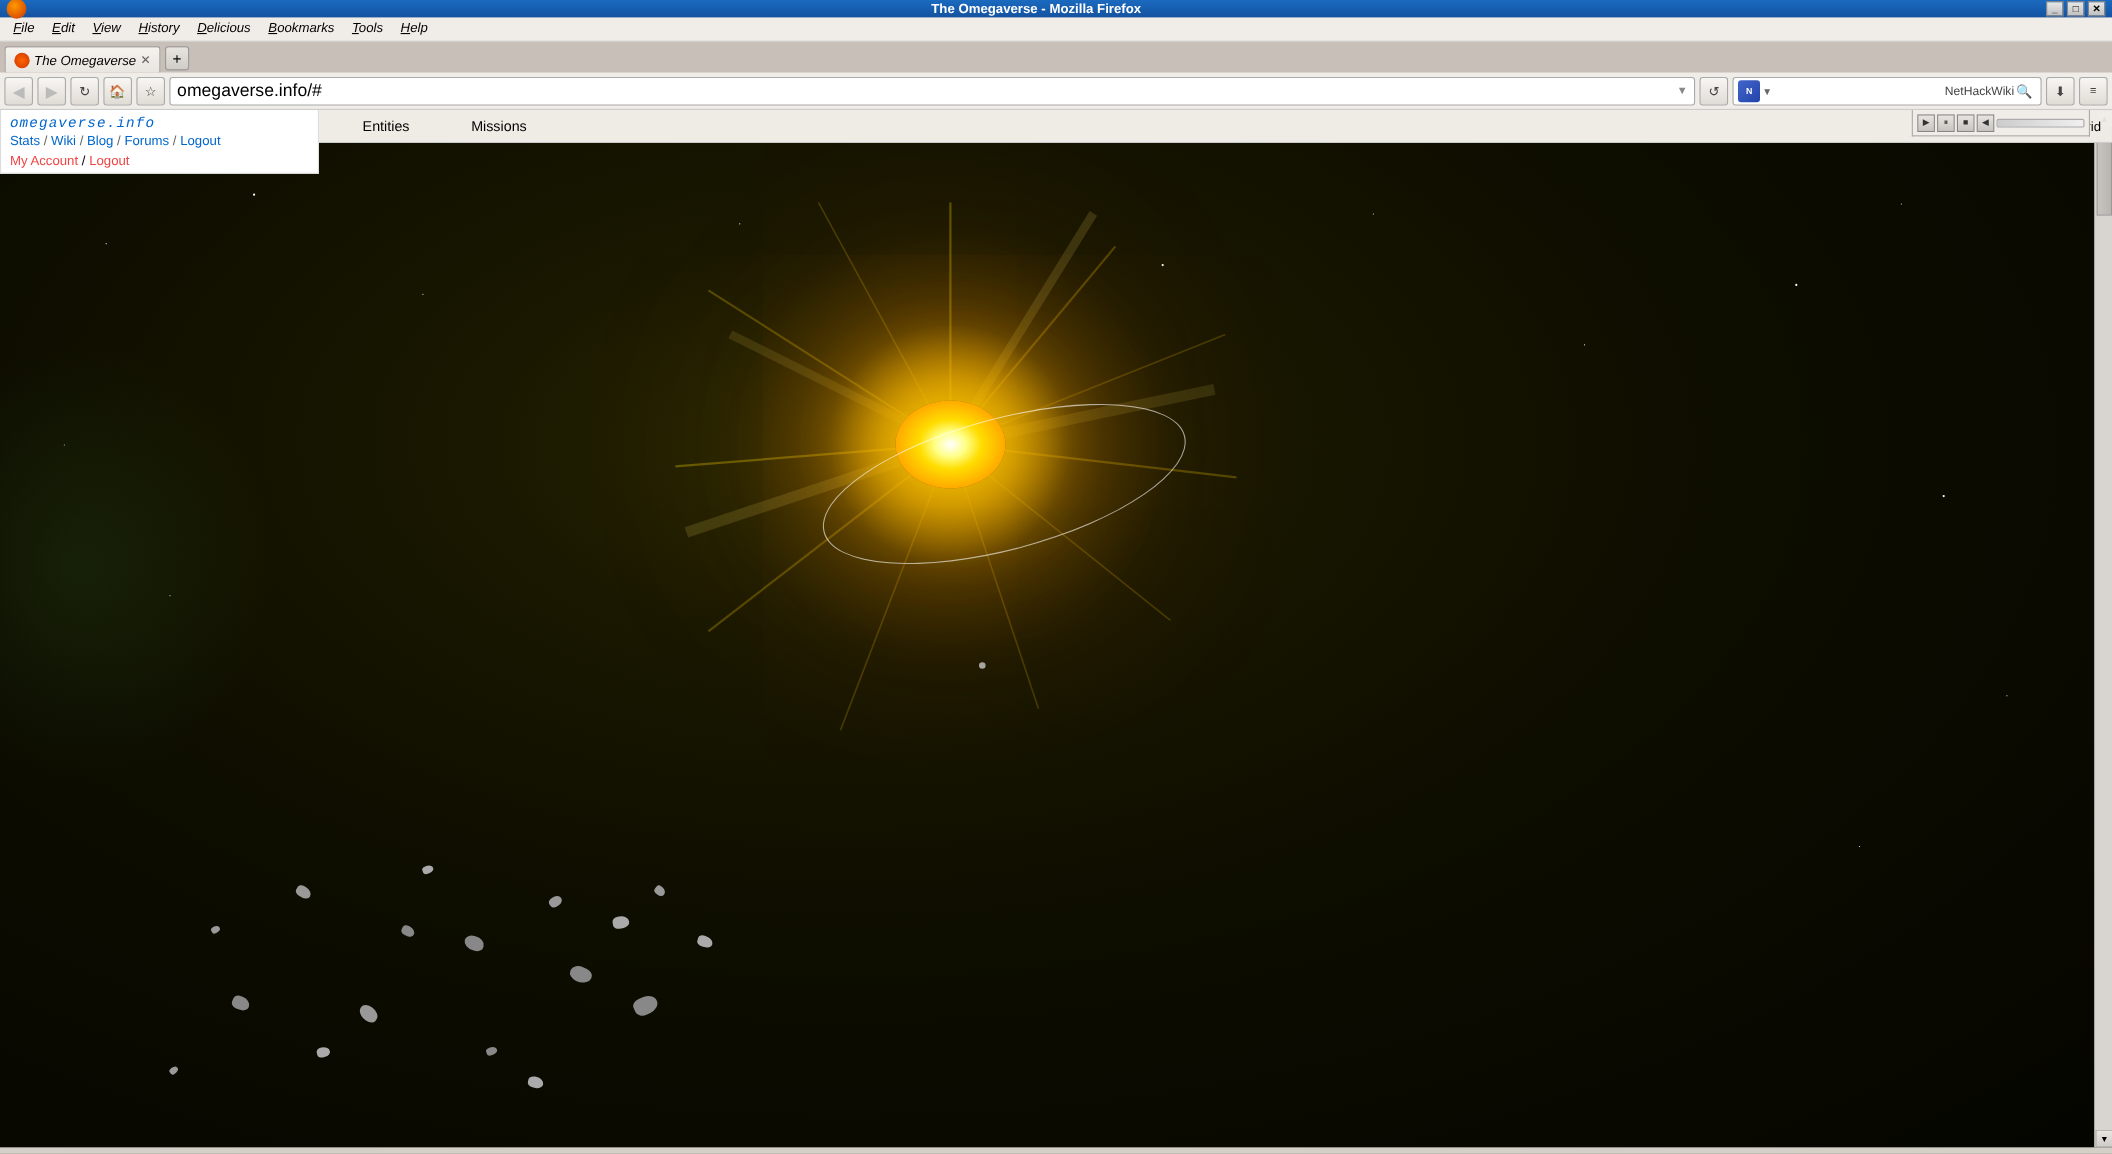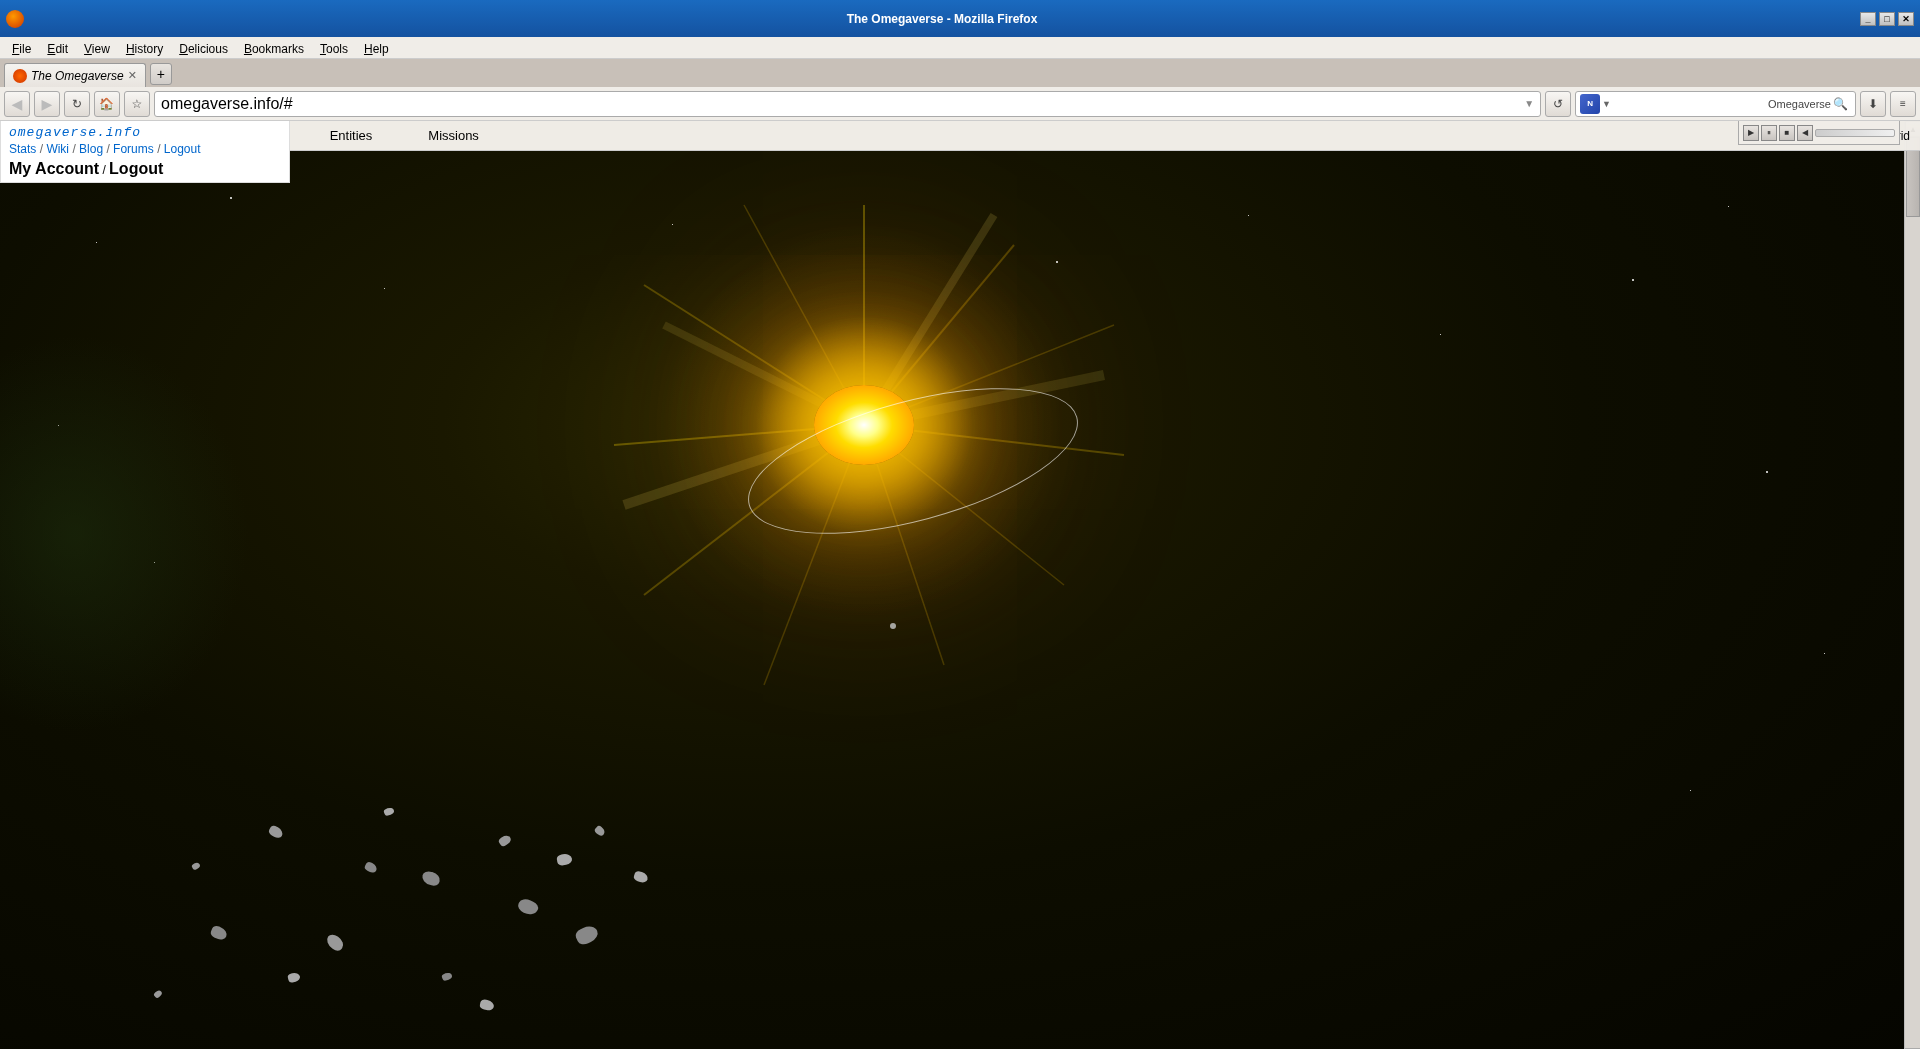--- a/index.html
+++ b/index.html
@@ -1,20 +1,20 @@
 <!DOCTYPE html>
 <html><head>
   <meta charset="utf-8">
   <style>
     * { margin: 0; padding: 0; box-sizing: border-box; }
     body { font-family: Arial, sans-serif; font-size: 12px; background: #d4d0c8; overflow: hidden; width: 1920px; height: 1049px; }
 
     
     #title-bar {
-      height: 37px;
+      height: 16px;
       background: linear-gradient(to bottom, #1a6abf, #1452a0);
       display: flex;
       align-items: center;
       justify-content: space-between;
       padding: 0 6px;
       color: white;
       font-size: 12px;
       font-weight: bold;
     }
     #title-bar .title-text { flex: 1; text-align: center; }
@@ -25,23 +25,24 @@
       border: 1px solid #888;
       display: flex; align-items: center; justify-content: center;
       font-size: 9px; cursor: pointer; color: #000;
     }
 
     
     #menu-bar {
       height: 22px;
       background: #f0ede8;
       display: flex;
-      align-items: flex-end;
+      align-items: flex-start;
       border-bottom: 1px solid #ccc;
       padding: 0 4px;
+      font-style: italic;
     }
     #menu-bar span {
       padding: 2px 8px;
       font-size: 12px;
       cursor: pointer;
     }
     #menu-bar span u { text-decoration: underline; }
 
     
     #tab-bar {
@@ -170,21 +171,21 @@
       letter-spacing: 1px;
       margin-bottom: 2px;
     }
     #site-header .nav-links a {
       color: #0066cc;
       text-decoration: none;
       font-size: 12px;
     }
     #site-header .nav-links span { color: #666; font-size: 12px; }
     #site-header .user-links { margin-top: 4px; }
-    #site-header .user-links a { color: #000000; text-decoration: none; font-size: 16px; font-weight: bold; }
+    #site-header .user-links a { color: #ef4444; text-decoration: none; font-size: 12px; }
 
     
     #map-toolbar {
       position: absolute;
       top: 0; left: 0; right: 0;
       height: 30px;
       display: flex;
       align-items: center;
       z-index: 5;
       background: rgba(240,237,232,0.95);
@@ -400,21 +401,21 @@
   <div class="nav-btn" style="font-size:12px;">☆</div>
   <div id="address-bar">
     <input type="text" value="omegaverse.info/#" style="">
     <span style="color:#888;font-size:10px;">▼</span>
   </div>
   <div class="nav-btn" style="font-size:12px;">↺</div>
   <div id="search-bar">
     <div class="search-engine-icon" style="font-size:8px;font-weight:bold;">N</div>
     <span class="search-engine-dropdown">▼</span>
     <input type="text" placeholder="" style="">
-    <span style="font-size:11px;color:#444;white-space:nowrap;">Omegaverse</span>
+    <span style="font-size:11px;color:#444;white-space:nowrap;">NetHackWiki</span>
     <div class="search-icon-btn">🔍</div>
   </div>
   <div class="nav-btn" style="font-size:12px;">⬇</div>
   <div class="nav-btn" style="font-size:10px;">≡</div>
 </div>
 
 <div id="content-area">
 
   <div id="media-player">
     <div class="media-btn">▶</div>

